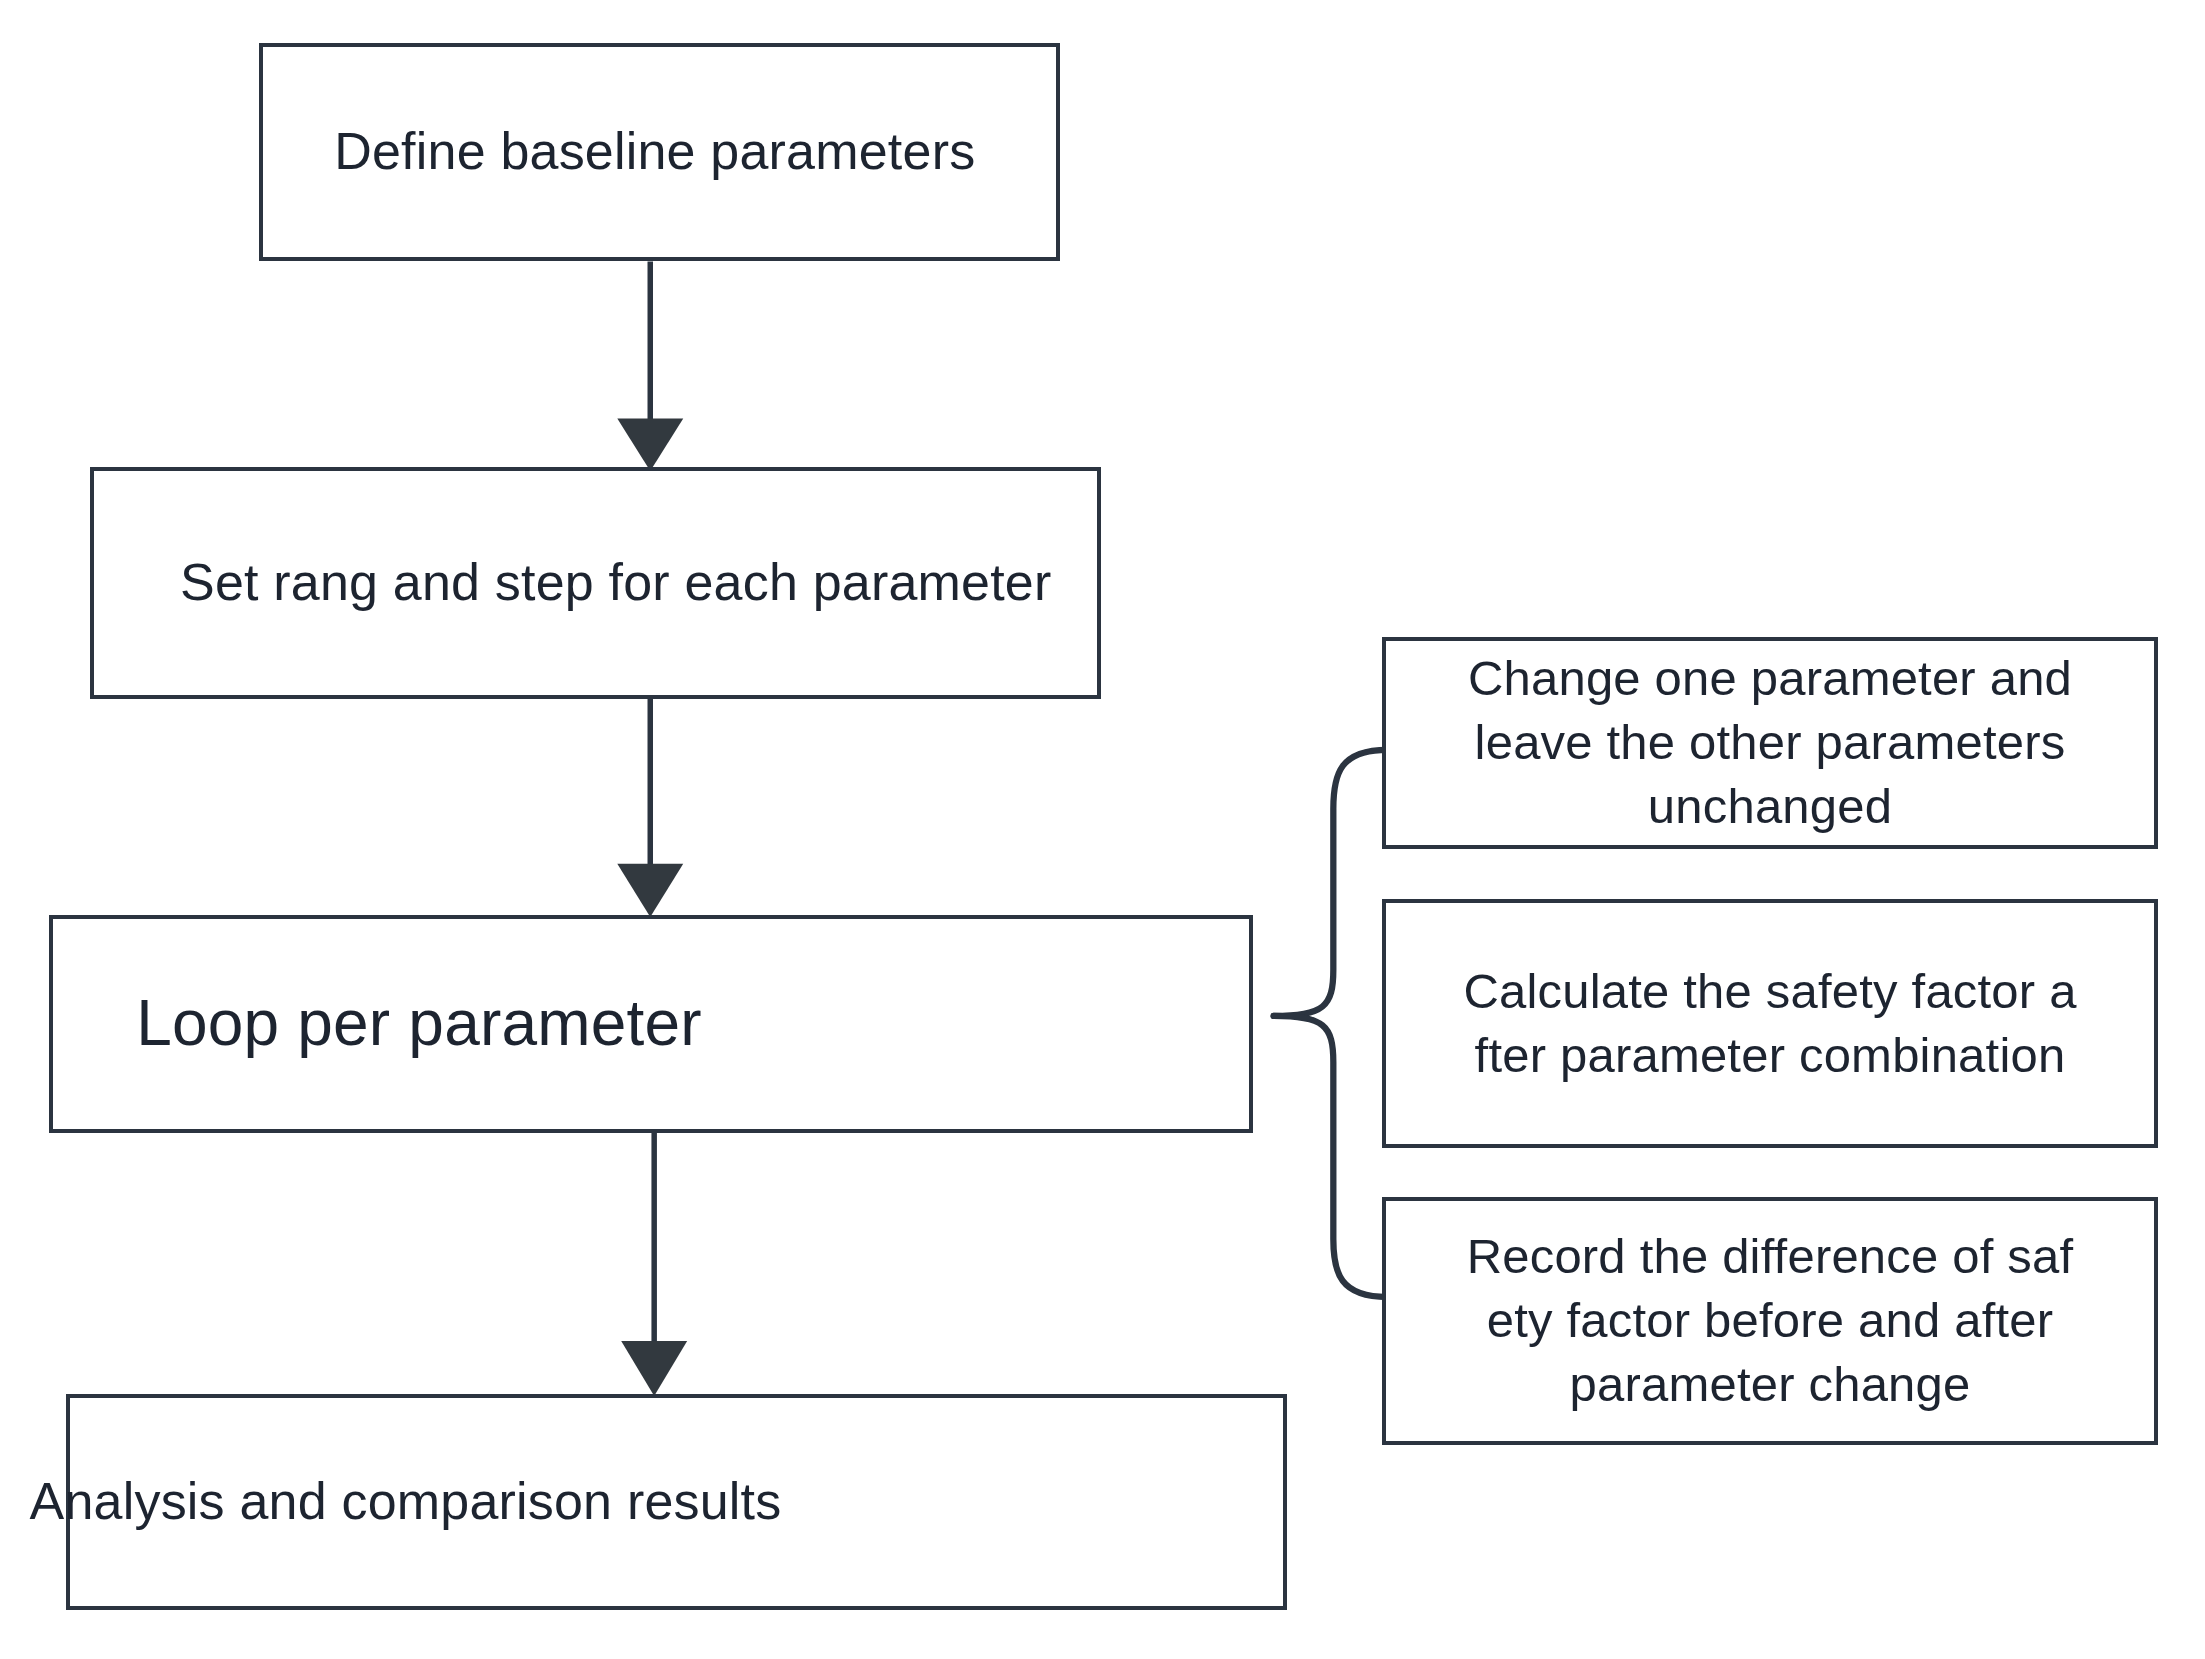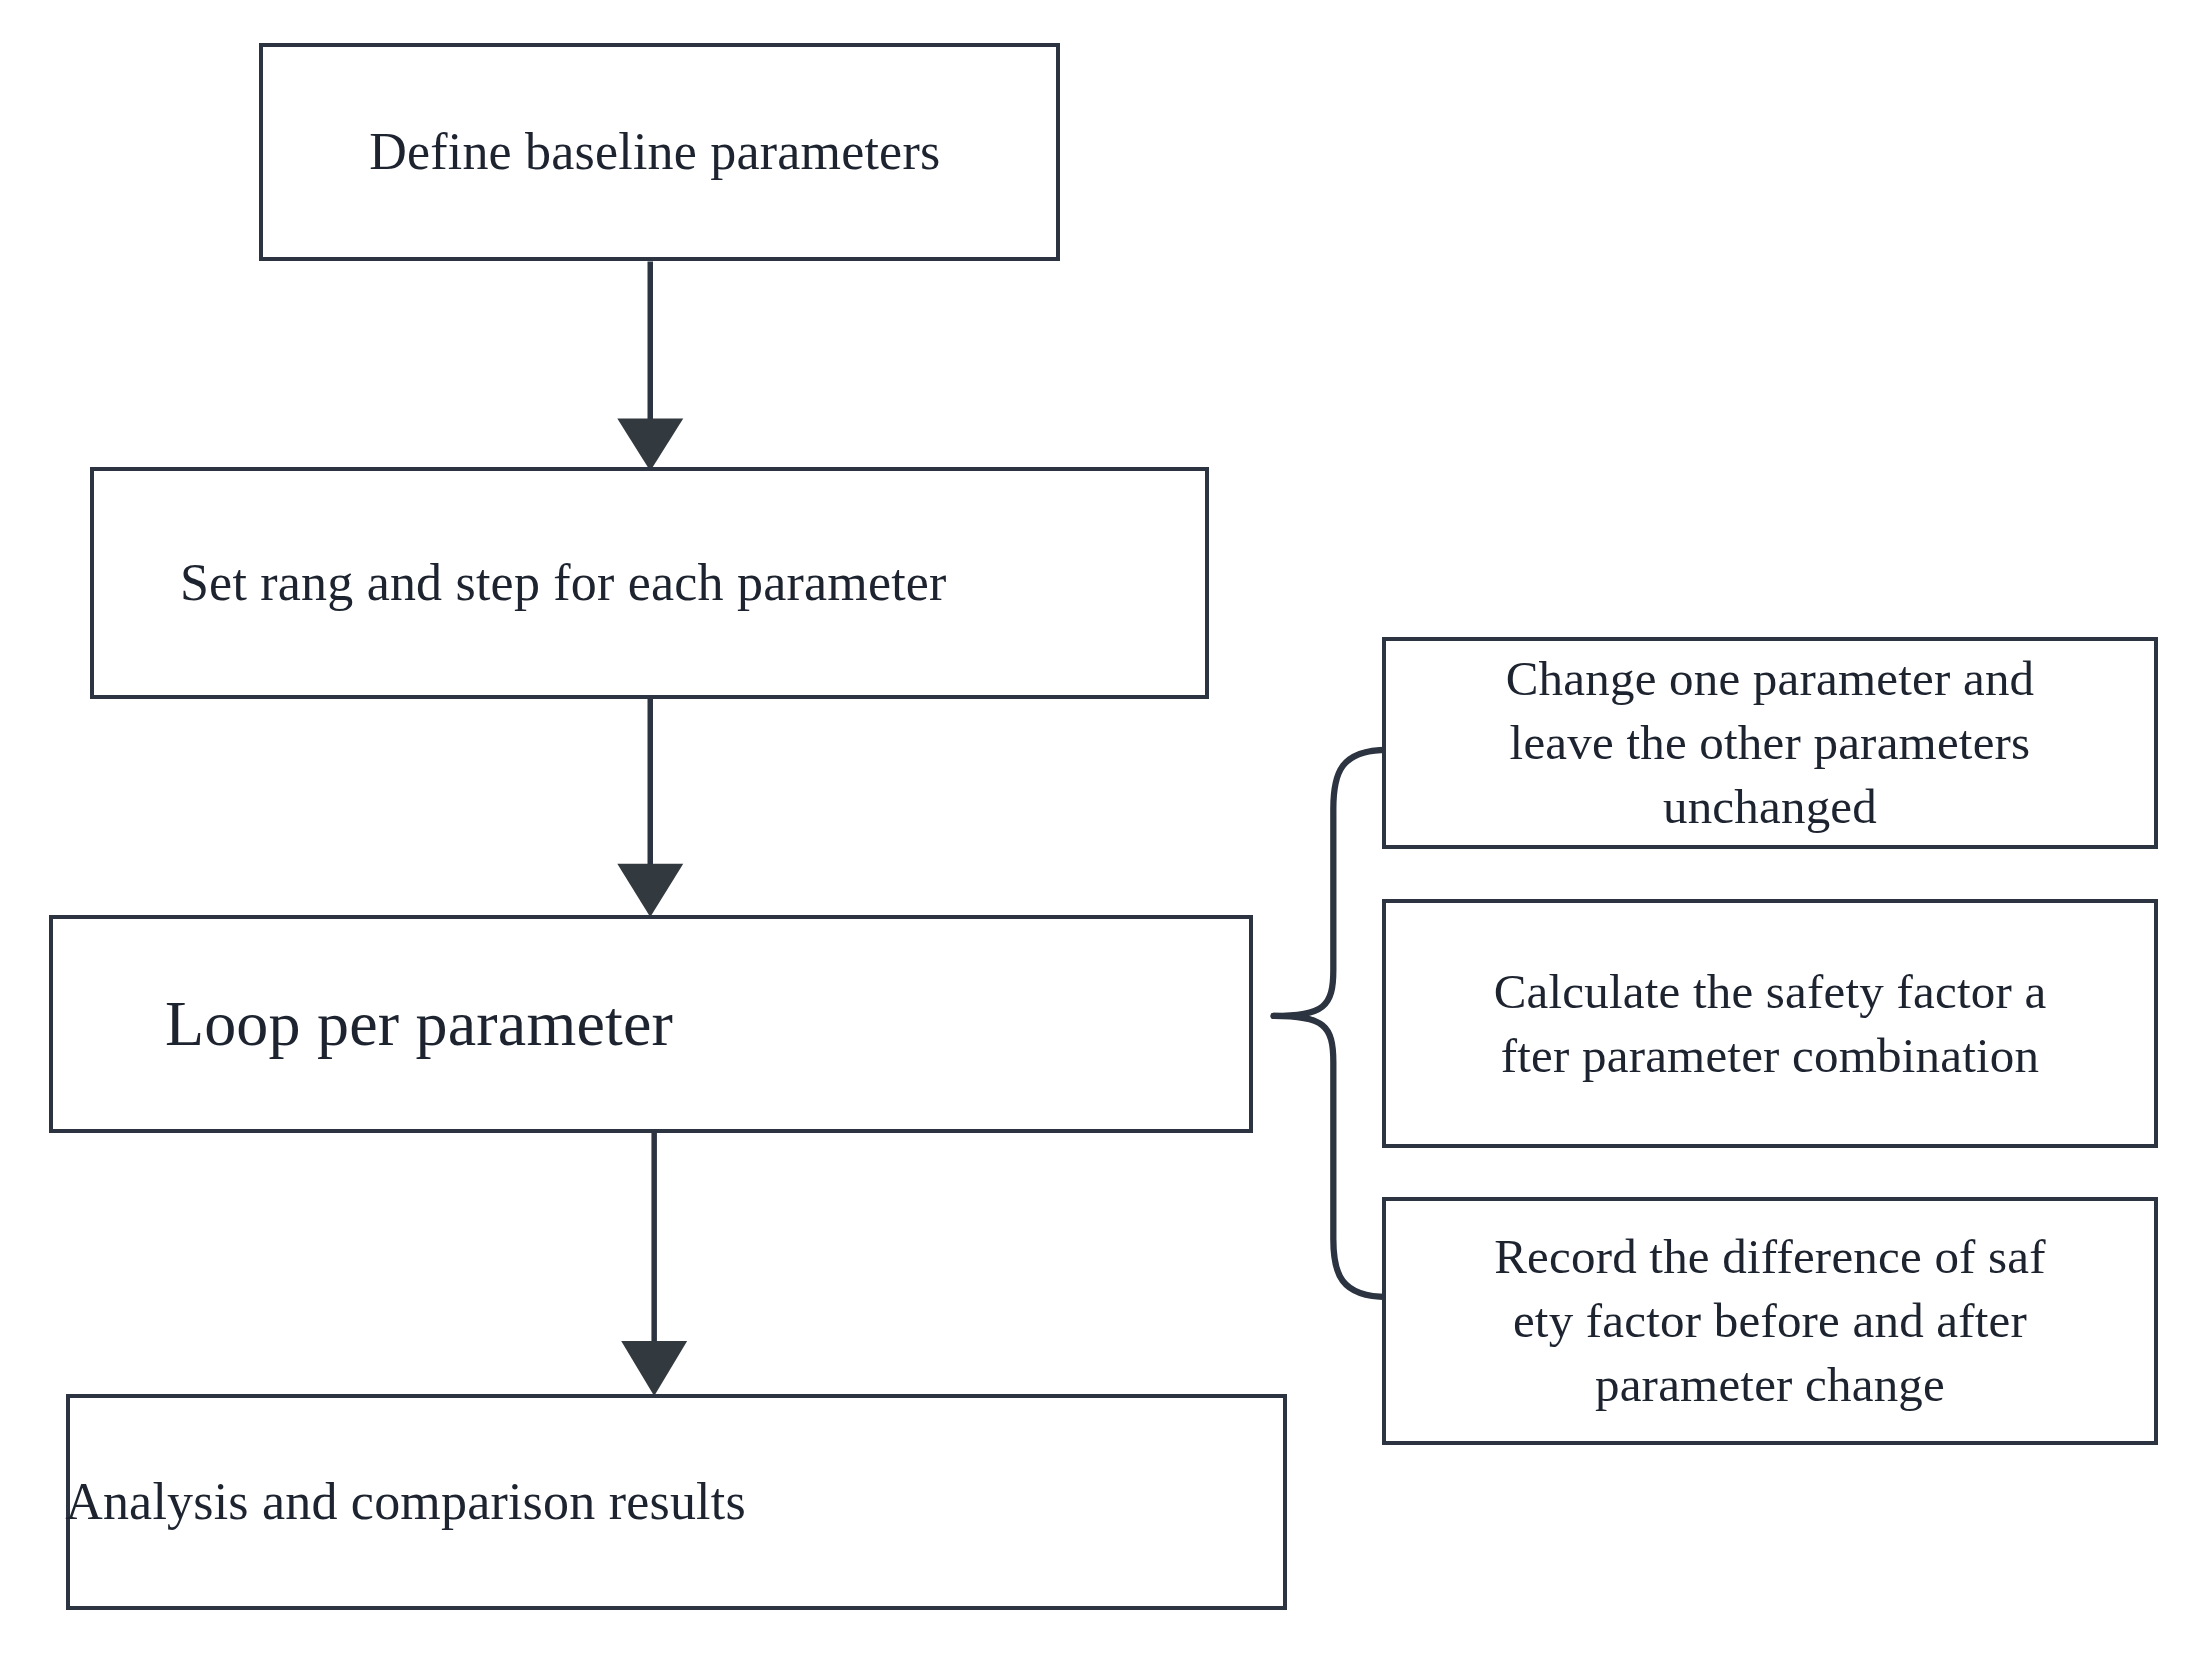--- a/index.html
+++ b/index.html
@@ -10,21 +10,20 @@
   }
   body {
     font-family: "Liberation Sans", "DejaVu Sans", sans-serif;
   }
   #canvas {
     position: relative;
     width: 2205px;
     height: 1659px;
     background: #ffffff;
     overflow: hidden;
-    font-family: Liberation Serif, serif;
   }
   .node {
     position: absolute;
     box-sizing: border-box;
     background: #ffffff;
     border: 4.7px solid #2b3440;
     display: flex;
     align-items: center;
     justify-content: center;
     text-align: center;
@@ -41,21 +40,21 @@
   
   #node-define {
     left: 259px;  top: 43px;
     width: 801px; height: 218px;
     font-size: 52px;
   }
   #node-define .label { transform: translateX(-4.7px); }
 
   #node-range {
     left: 90px; top: 467px;
-    width: 1119px; height: 232px;
+    width: 1011px; height: 232px;
     font-size: 52px;
     justify-content: flex-start;
   }
   #node-range .label { text-align: left; padding-left: 86px; }
 
   #node-loop {
     left: 49px; top: 915px;
     width: 1204px; height: 218px;
     font-size: 64px;
   }

